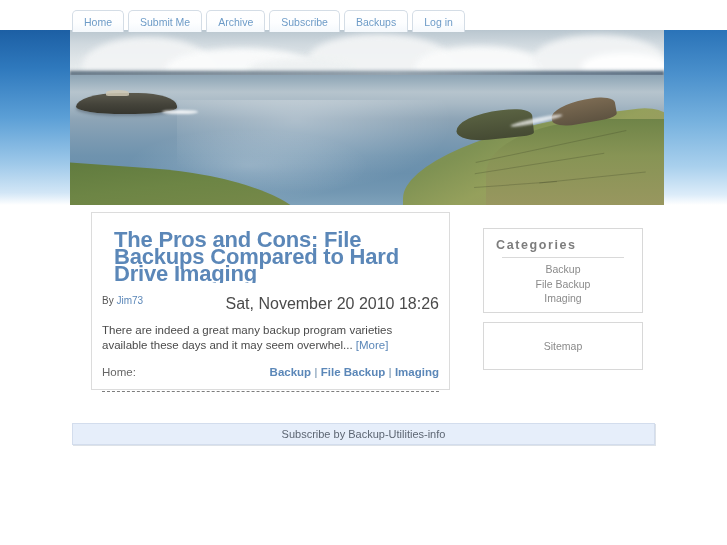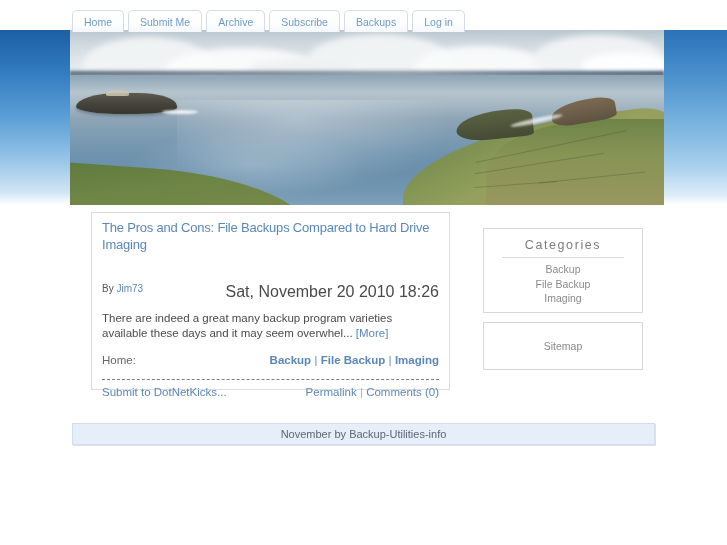--- a/index.html
+++ b/index.html
@@ -259,23 +259,23 @@
     top: 212px;
     width: 359px;
     height: 178px;
     background: #ffffff;
     border: 1px solid #dcdcdc;
     box-sizing: border-box;
     padding: 4px 10px 0 10px;
     z-index: 5;
   }
   .post-title {
-    margin: 0;
-    font-size: 13px;
-    font-weight: normal;
+    margin: 12px;
+    font-size: 22px;
+    font-weight: bold;
     line-height: 17px;
     color: #5b87b8;
     letter-spacing: -0.2px;
     word-spacing: 0px;
     padding-top: 2px;
     height: 52px;
     overflow: hidden;
   }
   .post-meta {
     position: relative;
@@ -350,23 +350,23 @@
     margin-bottom: 9px;
   }
   .widget.categories { height: 85px; padding: 9px 12px 0 12px; }
   .widget.sitemap {
     height: 48px;
     display: flex;
     align-items: center;
     justify-content: center;
   }
   .widget-title {
-    text-align: center;
+    text-align: left;
     font-size: 12.5px;
-    font-weight: normal;
+    font-weight: bold;
     color: #7d7d7d;
     letter-spacing: 1.6px;
   }
   .widget-rule {
     margin: 5px 6px 0 6px;
     border-top: 1px solid #d9d9d9;
     height: 0;
   }
   .widget-list {
     margin: 4px 0 0 0;
@@ -469,24 +469,20 @@
       <span>There are indeed a great many backup program varieties available these days and it may seem overwhel... </span><span class="more-link">[More]</span>
     </div>
 
     <div class="post-tags">
       <span>Home:</span>
       <span class="tag-links"><span>Backup</span><span class="sep"> | </span><span>File Backup</span><span class="sep"> | </span><span>Imaging</span></span>
     </div>
 
     <div class="dashed-rule"></div>
 
-    <div class="post-footer">
-      <span>Submit to DotNetKicks...</span>
-      <span class="right-links"><span>Permalink</span><span class="sep"> | </span><span>Comments (0)</span></span>
-    </div>
 
   </div>
 
   <div id="sidebar">
 
     <div class="widget categories">
       <div class="widget-title">Categories</div>
       <div class="widget-rule"></div>
       <ul class="widget-list">
         <li>Backup</li>
@@ -495,16 +491,16 @@
       </ul>
     </div>
 
     <div class="widget sitemap">
       <span class="sitemap-link">Sitemap</span>
     </div>
 
   </div>
 
   <div id="footer">
-    <div class="footer-text">November by Backup-Utilities-info</div>
+    <div class="footer-text">Subscribe by Backup-Utilities-info</div>
   </div>
 
 </div>
 
 </body></html>

